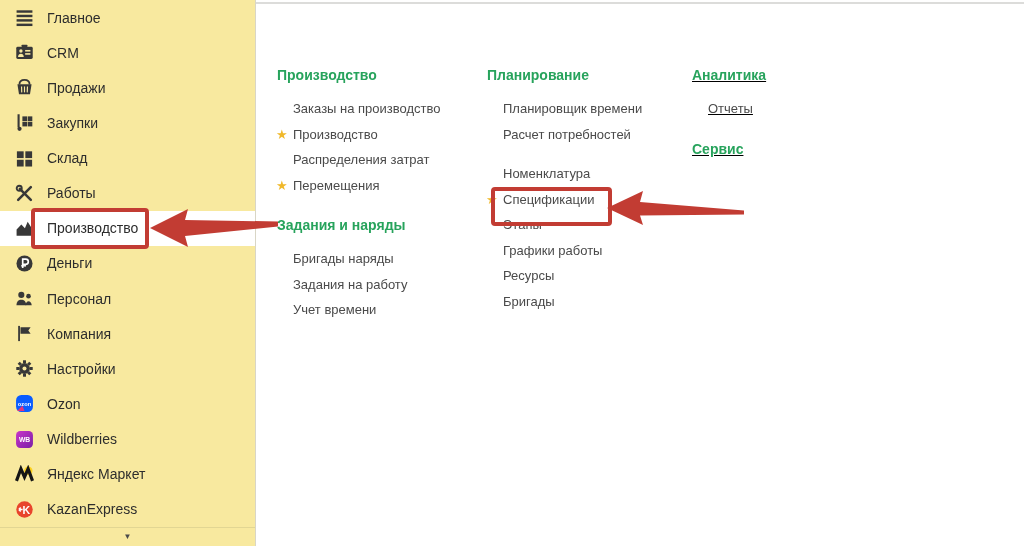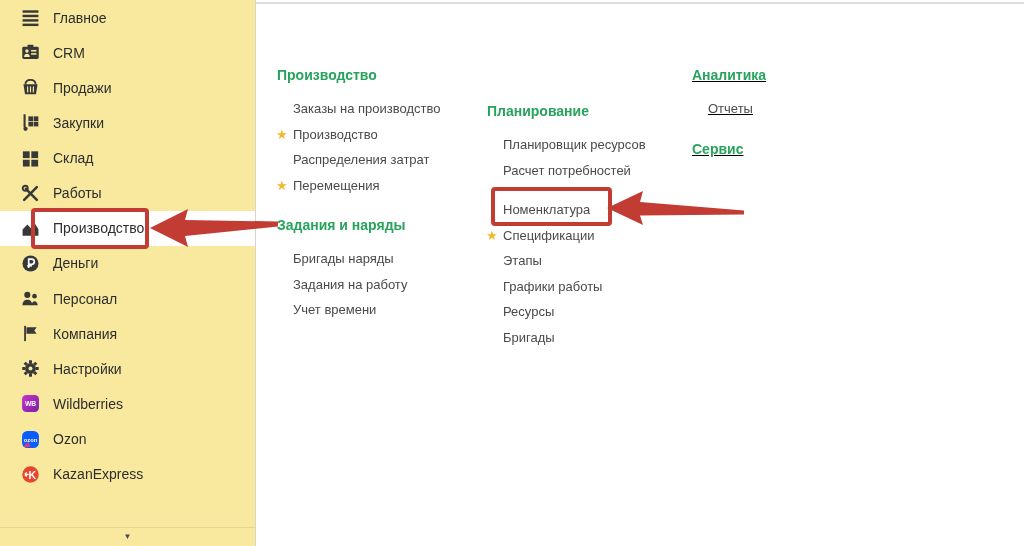--- a/index.html
+++ b/index.html
@@ -17,21 +17,21 @@
     background:#ffffff;font-family:"Liberation Sans",sans-serif;
     -webkit-font-smoothing:antialiased;
   }
   
   #sidebar{
     position:absolute;left:0;top:0;width:256px;height:546px;
     background:var(--yellow);border-right:1px solid #d9d6c6;
   }
   #sidebar-list{position:absolute;top:0;left:0;right:0;height:527px;}
   .sidebar-item{
-    height:35.13px;display:flex;align-items:center;padding-left:20px;cursor:pointer;
+    height:35.13px;display:flex;align-items:center;padding-left:14px;cursor:pointer;
   }
   .sidebar-item.highlighted{background:#ffffff;}
   .sidebar-item .icon{
     width:20px;height:20px;flex:0 0 20px;display:flex;align-items:center;justify-content:center;
   }
   .sidebar-item .label{
     margin-left:13px;font-size:14px;color:var(--sidebar-text);white-space:nowrap;
   }
   #sidebar-footer{
     position:absolute;bottom:0;left:0;right:0;height:19px;
@@ -39,21 +39,21 @@
     font-size:8px;color:#4a4a4a;line-height:17px;cursor:pointer;
   }
   
   #content{
     position:absolute;left:256px;top:0;right:0;bottom:0;background:#ffffff;
   }
   #content-topline{
     position:absolute;top:2px;left:0;right:0;height:2px;background:#dcdcda;
   }
   .menu-col{position:absolute;top:62px;}
-  #col-0{left:21px;} #col-1{left:231px;margin-top:36px;} #col-2{left:436px;text-decoration:underline;}
+  #col-0{left:21px;} #col-1{left:231px;} #col-2{left:436px;text-decoration:underline;}
   .menu-section{margin-bottom:14px;}
   .menu-title{
     height:26px;line-height:26px;font-size:14px;font-weight:bold;
     color:var(--green);margin-bottom:8px;white-space:nowrap;cursor:pointer;
   }
   .menu-link{
     height:25.5px;line-height:25.5px;font-size:13px;color:var(--link);
     padding-left:16px;position:relative;white-space:nowrap;cursor:pointer;
   }
   .menu-link .star{
@@ -205,41 +205,50 @@
             </g>
             <circle cx="9" cy="9" r="5.1" fill="#383838"></circle>
             <circle cx="9" cy="9" r="1.9" fill="#f8e99f"></circle>
           </svg>
         </span>
         <span class="label">Настройки</span>
       </div>
       <div class="sidebar-item">
         <span class="icon">
           <svg width="19" height="19" viewBox="0 0 18 18">
+            <rect x="1" y="1" width="16" height="16" rx="5" fill="#0a5cff"></rect>
+            <path d="M2 16 L7 11 L9 16 Z" fill="#e2347c"></path>
+            <text x="9" y="11" font-family="Liberation Sans,sans-serif" font-size="5.4" font-weight="bold" fill="#fff" text-anchor="middle">ozon</text>
+          </svg>
+        </span>
+        <span class="label">Ozon</span>
+      </div>
+      <div class="sidebar-item">
+        <span class="icon">
+          <svg width="19" height="19" viewBox="0 0 18 18">
             <defs>
               <linearGradient id="wbg" x1="0" y1="0" x2="1" y2="1">
                 <stop offset="0" stop-color="#c934c9"></stop>
                 <stop offset="1" stop-color="#7a1fa6"></stop>
               </linearGradient>
             </defs>
             <rect x="1" y="1" width="16" height="16" rx="4" fill="url(#wbg)"></rect>
             <text x="9" y="11.6" font-family="Liberation Sans,sans-serif" font-size="6.4" font-weight="bold" fill="#fff" text-anchor="middle">WB</text>
           </svg>
         </span>
         <span class="label">Wildberries</span>
       </div>
       <div class="sidebar-item">
         <span class="icon">
           <svg width="19" height="19" viewBox="0 0 18 18">
-            <rect x="1" y="1" width="16" height="16" rx="5" fill="#0a5cff"></rect>
-            <path d="M2 16 L7 11 L9 16 Z" fill="#e2347c"></path>
-            <text x="9" y="11" font-family="Liberation Sans,sans-serif" font-size="5.4" font-weight="bold" fill="#fff" text-anchor="middle">ozon</text>
-          </svg>
-        </span>
-        <span class="label">Ozon</span>
+            <circle cx="12.6" cy="5.4" r="4" fill="#fdd220"></circle>
+            <polyline points="1.4,15 5.6,3.6 9,11.4 12.4,3.6 16.6,15" fill="none" stroke="#151515" stroke-width="3" stroke-linejoin="miter"></polyline>
+          </svg>
+        </span>
+        <span class="label">Яндекс Маркет</span>
       </div>
       <div class="sidebar-item">
         <span class="icon">
           <svg width="19" height="19" viewBox="0 0 18 18">
             <circle cx="9" cy="9" r="7.8" fill="#e8452c"></circle>
             <text x="10.6" y="12.8" font-family="Liberation Sans,sans-serif" font-size="10" font-weight="bold" fill="#fff" text-anchor="middle">K</text>
             <path d="M3.6 9h3.6 M3.6 9l1.8-1.8 M3.6 9l1.8 1.8" stroke="#fff" stroke-width="1.4" fill="none"></path>
           </svg>
         </span>
         <span class="label">KazanExpress</span>
@@ -263,21 +272,21 @@
       <div class="menu-section">
         <div class="menu-title">Задания и наряды</div>
         <div class="menu-link"><span class="txt">Бригады наряды</span></div>
         <div class="menu-link"><span class="txt">Задания на работу</span></div>
         <div class="menu-link"><span class="txt">Учет времени</span></div>
       </div>
     </div>
   <div class="menu-col" id="col-1">
       <div class="menu-section">
         <div class="menu-title">Планирование</div>
-        <div class="menu-link"><span class="txt">Планировщик ресурсов</span></div>
+        <div class="menu-link"><span class="txt">Планировщик времени</span></div>
         <div class="menu-link"><span class="txt">Расчет потребностей</span></div>
       </div>
       <div class="menu-section">
         <div class="menu-link"><span class="txt">Номенклатура</span></div>
         <div class="menu-link"><span class="star">★</span><span class="txt">Спецификации</span></div>
         <div class="menu-link"><span class="txt">Этапы</span></div>
         <div class="menu-link"><span class="txt">Графики работы</span></div>
         <div class="menu-link"><span class="txt">Ресурсы</span></div>
         <div class="menu-link"><span class="txt">Бригады</span></div>
       </div>

